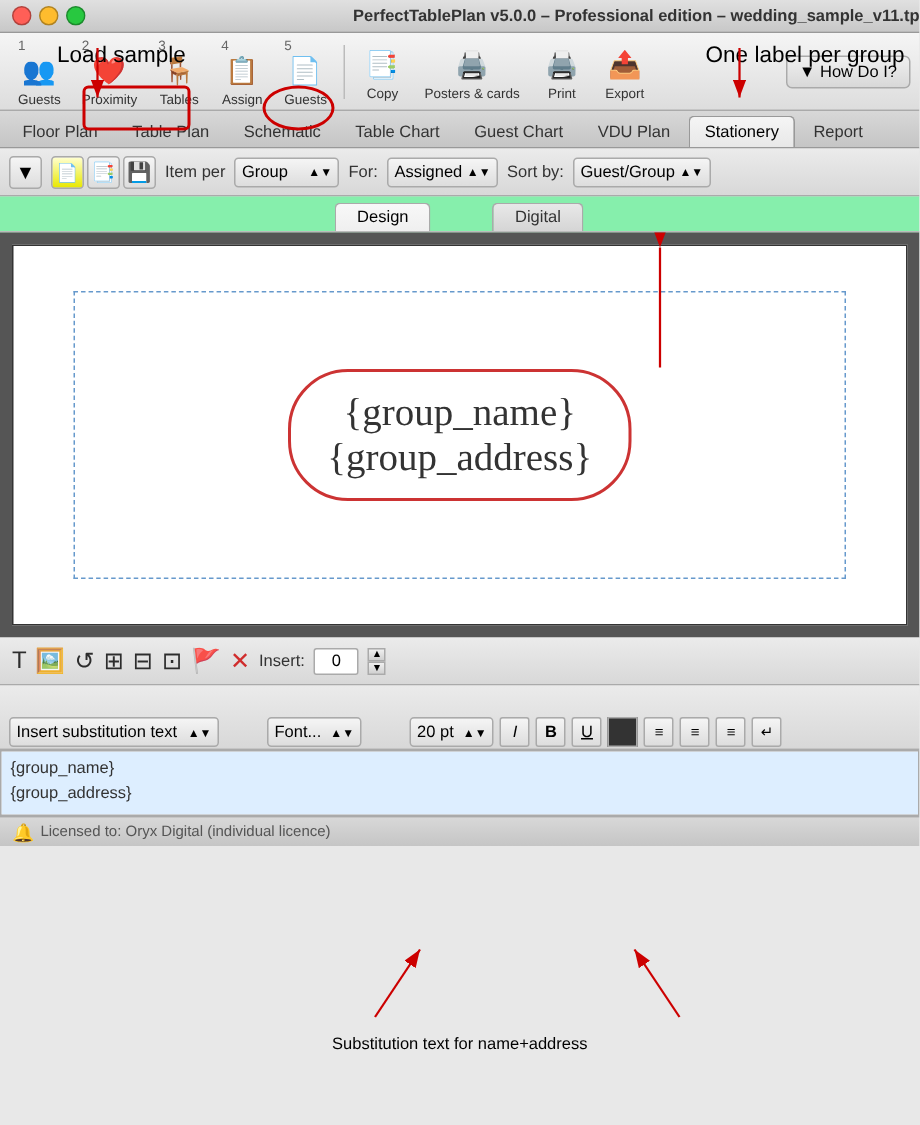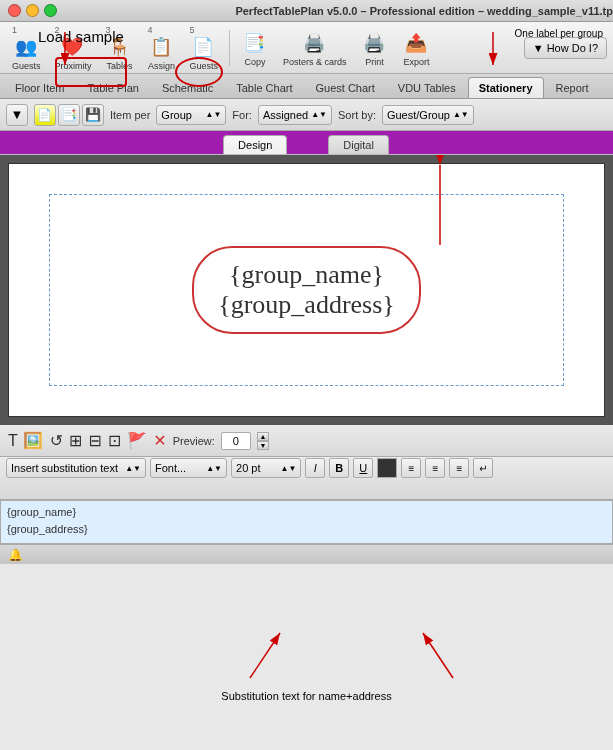--- a/index.html
+++ b/index.html
@@ -117,21 +117,21 @@
       border-radius: 4px 4px 0 0;
       color: #333;
       border: 1px solid transparent;
       border-bottom: none;
       margin-right: 1px;
     }
     .tab.active {
       background: linear-gradient(to bottom, #f5f5f5, #e8e8e8);
       border-color: #999;
       color: #000;
-      font-weight: 700;
+      font-weight: 400;
     }
 
     
     .sub-toolbar {
       background: linear-gradient(to bottom, #ebebeb, #d8d8d8);
       border-bottom: 1px solid #aaa;
       padding: 4px 6px;
       display: flex;
       align-items: center;
       gap: 6px;
@@ -164,21 +164,21 @@
       height: 20px;
       display: flex;
       align-items: center;
       gap: 3px;
       min-width: 70px;
     }
     .sub-select-arrow { font-size: 8px; margin-left: auto; }
 
     
     .design-tabs {
-      background: #a21caf;
+      background: #86efac;
       display: flex;
       justify-content: center;
       padding: 4px 0 0;
       border-bottom: 1px solid #bbb;
       gap: 40px;
     }
     .design-tab {
       padding: 3px 14px;
       font-size: 11px;
       cursor: pointer;
@@ -275,21 +275,21 @@
       align-items: center;
       justify-content: center;
     }
 
     
     .font-toolbar {
       background: linear-gradient(to bottom, #ebebeb, #d8d8d8);
       border-bottom: 1px solid #aaa;
       padding: 21px 6px;
       display: flex;
-      align-items: flex-end;
+      align-items: flex-start;
       gap: 4px;
       height: 16px;
     }
     .font-select {
       background: linear-gradient(to bottom, #f5f5f5, #ddd);
       border: 1px solid #aaa;
       border-radius: 3px;
       padding: 1px 4px;
       font-size: 11px;
       height: 20px;
@@ -301,23 +301,24 @@
     }
     .font-size-box {
       background: linear-gradient(to bottom, #f5f5f5, #ddd);
       border: 1px solid #aaa;
       border-radius: 3px;
       padding: 1px 4px;
       font-size: 11px;
       height: 20px;
       display: flex;
       align-items: center;
-      gap: 18px;
+      gap: 4px;
       min-width: 40px;
       cursor: pointer;
+      margin-left: 28px;
     }
     .format-btn {
       width: 20px;
       height: 20px;
       background: linear-gradient(to bottom, #f5f5f5, #ddd);
       border: 1px solid #aaa;
       border-radius: 2px;
       display: flex;
       align-items: center;
       justify-content: center;
@@ -440,36 +441,36 @@
       <div class="tool-icon">📤</div>
       <span class="tool-label">Export</span>
     </div>
     <div class="help-btn">
       <span>▼ How Do I?</span>
     </div>
   </div>
 
   <div class="tabs-bar">
     <div class="tab">
-      <span>Floor Item</span>
+      <span>Floor Plan</span>
     </div>
     <div class="tab">
       <span>Table Plan</span>
     </div>
     <div class="tab">
       <span>Schematic</span>
     </div>
     <div class="tab">
       <span>Table Chart</span>
     </div>
     <div class="tab">
       <span>Guest Chart</span>
     </div>
     <div class="tab">
-      <span>VDU Tables</span>
+      <span>VDU Plan</span>
     </div>
     <div class="tab active">
       <span>Stationery</span>
     </div>
     <div class="tab">
       <span>Report</span>
     </div>
   </div>
 
   <div class="sub-toolbar">
@@ -518,21 +519,21 @@
 
   <div class="bottom-toolbar">
     <span class="icon-btn">T</span>
     <span class="icon-btn">🖼️</span>
     <span class="icon-btn">↺</span>
     <span class="icon-btn">⊞</span>
     <span class="icon-btn">⊟</span>
     <span class="icon-btn">⊡</span>
     <span class="icon-btn" style="color:#cc6600;">🚩</span>
     <span class="icon-btn" style="color:#cc0000;">✕</span>
-    <span class="guides-label">Preview:</span>
+    <span class="guides-label">Insert:</span>
     <input type="text" class="guides-input" value="0" style="">
     <div class="stepper">
       <div class="stepper-btn">▲</div>
       <div class="stepper-btn">▼</div>
     </div>
   </div>
 
   <div class="font-toolbar">
     <div class="font-select">
       <span>Insert substitution text</span>
@@ -564,36 +565,37 @@
 
   <div class="text-area">
     <div class="text-content">
       <span class="text-line">{group_name}</span>
       <span class="text-line">{group_address}</span>
     </div>
   </div>
 
   <div class="status-bar">
     <span style="font-size:12px;">🔔</span>
+    <span class="status-license">Licensed to: Oryx Digital (individual licence)</span>
   </div>
 
   <div style="position:absolute; top:28px; left:38px; font-size:15px; color:#000; pointer-events:none; z-index:200;">
     <span>Load sample</span>
   </div>
 
   <svg style="position:absolute; top:20px; left:0; pointer-events:none; z-index:200;" width="120" height="60">
     <defs>
       <marker id="arrowhead1" markerWidth="8" markerHeight="6" refX="8" refY="3" orient="auto">
         <polygon points="0 0, 8 3, 0 6" fill="#cc0000"></polygon>
       </marker>
     </defs>
     <line x1="65" y1="12" x2="65" y2="45" stroke="#cc0000" stroke-width="1.5" marker-end="url(#arrowhead1)"></line>
   </svg>
 
-  <div style="position:absolute; top:28px; right:10px; font-size:10px; color:#000; pointer-events:none; z-index:200; text-align:right;">
+  <div style="position:absolute; top:28px; right:10px; font-size:15px; color:#000; pointer-events:none; z-index:200; text-align:right;">
     <span>One label per group</span>
   </div>
 
   <svg style="position:absolute; top:20px; right:80px; pointer-events:none; z-index:200;" width="80" height="60">
     <defs>
       <marker id="arrowhead2" markerWidth="8" markerHeight="6" refX="8" refY="3" orient="auto">
         <polygon points="0 0, 8 3, 0 6" fill="#cc0000"></polygon>
       </marker>
     </defs>
     <line x1="40" y1="12" x2="40" y2="45" stroke="#cc0000" stroke-width="1.5" marker-end="url(#arrowhead2)"></line>

